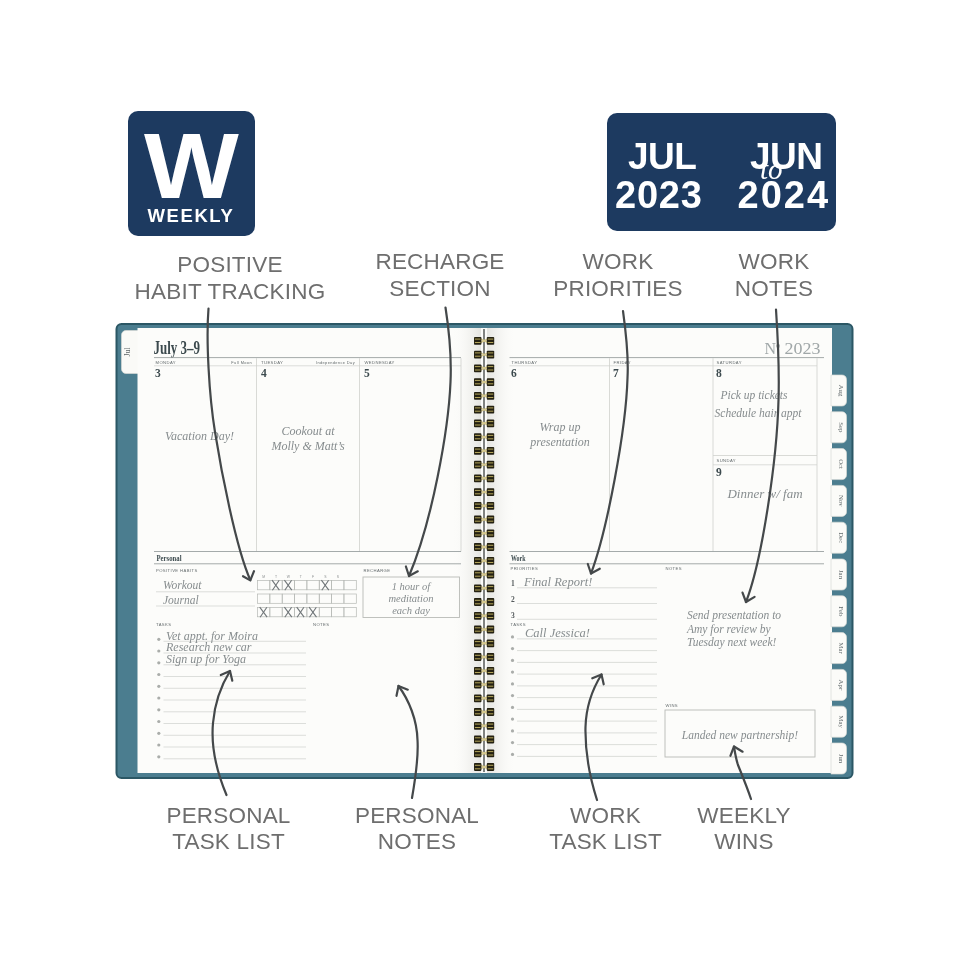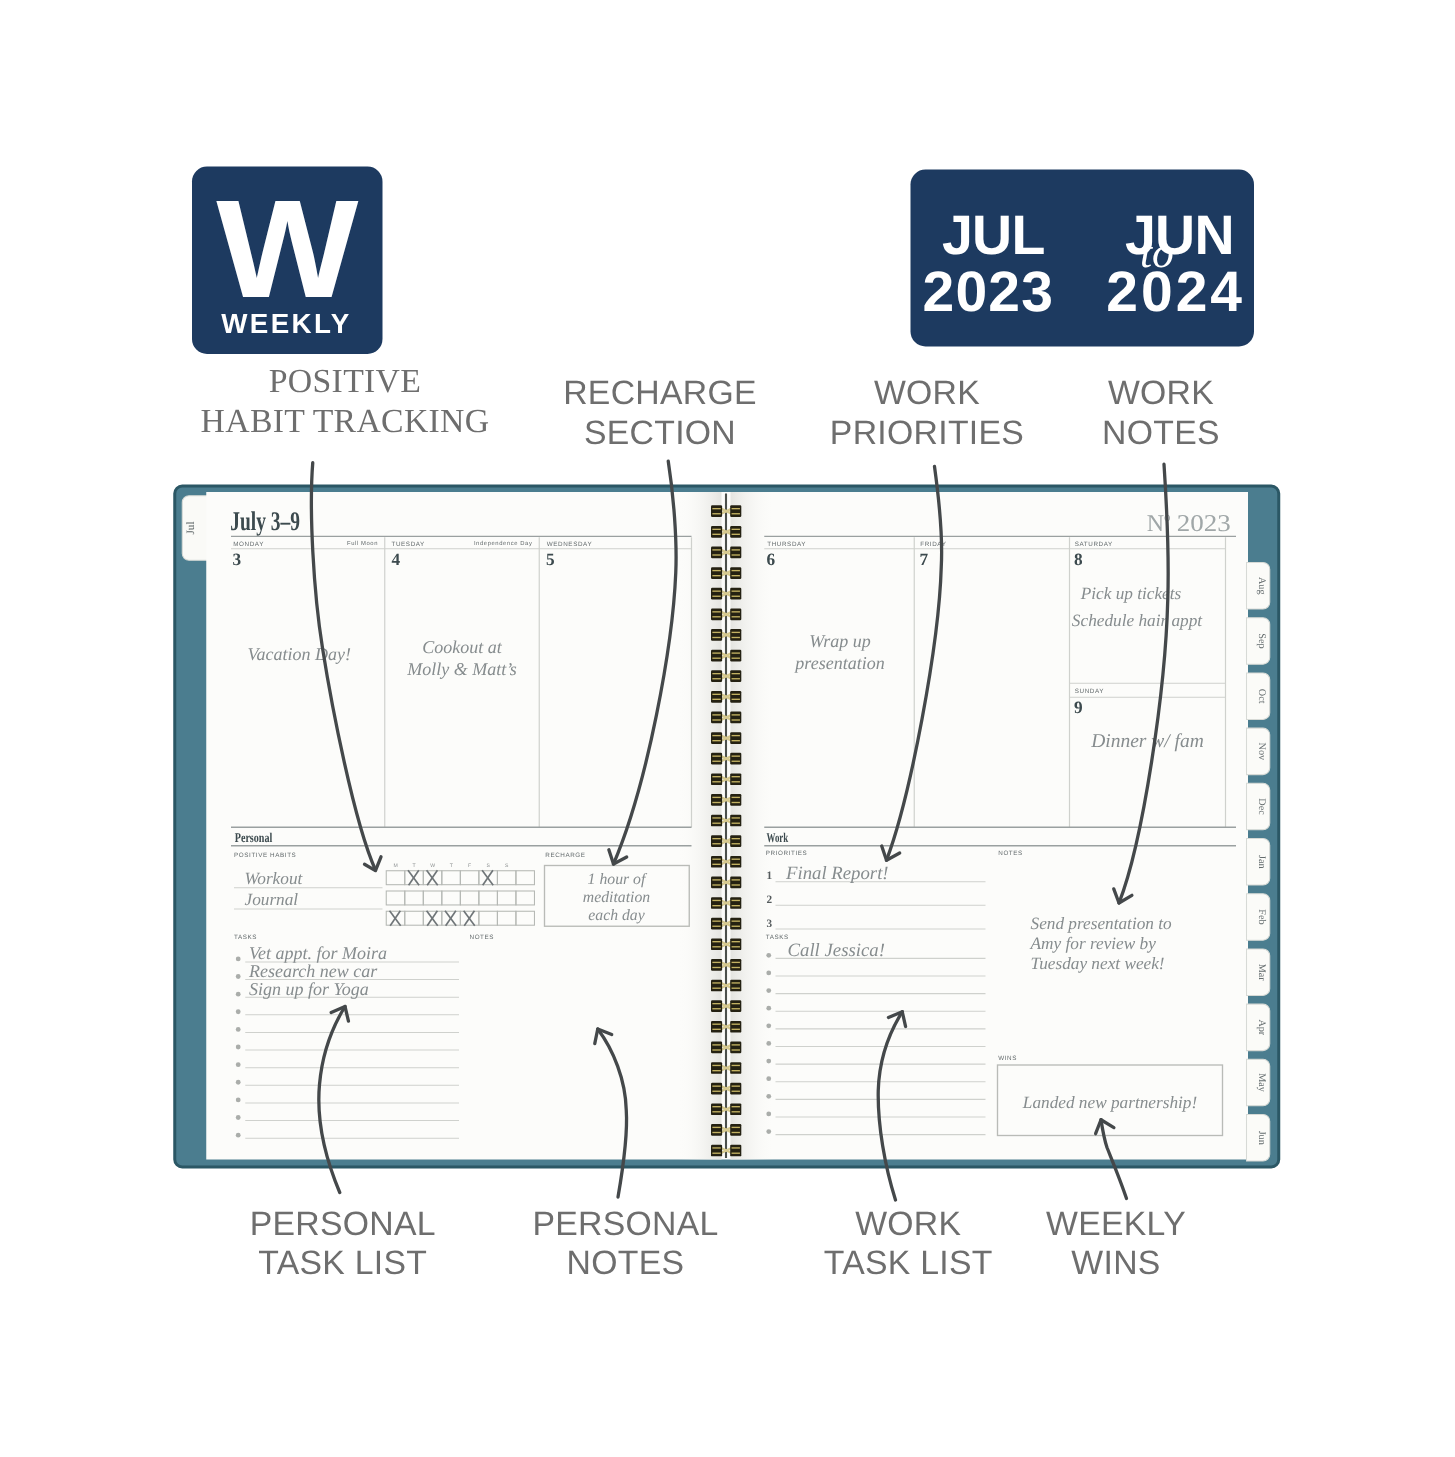--- a/index.html
+++ b/index.html
@@ -25,21 +25,21 @@
 
   <div style="position:absolute;left:105.5px;top:40.5px;font-size:29px;font-style:italic;font-weight:normal;font-family:'Liberation Serif',serif;margin-left:48px;">to</div>
 
   <div style="position:absolute;left:143.5px;top:23.5px;font-size:37px;letter-spacing:-0.5px;">JUN</div>
 
   <div style="position:absolute;left:8.5px;top:61.5px;font-size:38px;letter-spacing:0.8px;">2023</div>
 
   <div style="position:absolute;left:131px;top:61.5px;font-size:38px;letter-spacing:2px;">2024</div>
 </div>
 
-<div class="lbl" style="left:230px;top:241px;font-family:Liberation Serif, serif;">POSITIVE<br>HABIT TRACKING</div>
+<div class="lbl" style="left:230px;top:252px;">POSITIVE<br>HABIT TRACKING</div>
 
 <div class="lbl" style="left:440px;top:249px;">RECHARGE<br>SECTION</div>
 
 <div class="lbl" style="left:618px;top:249px;">WORK<br>PRIORITIES</div>
 
 <div class="lbl" style="left:774px;top:249px;">WORK<br>NOTES</div>
 
 <div class="lbl" style="left:228.5px;top:802.5px;">PERSONAL<br>TASK LIST</div>
 
 <div class="lbl" style="left:417px;top:802.5px;">PERSONAL<br>NOTES</div>

